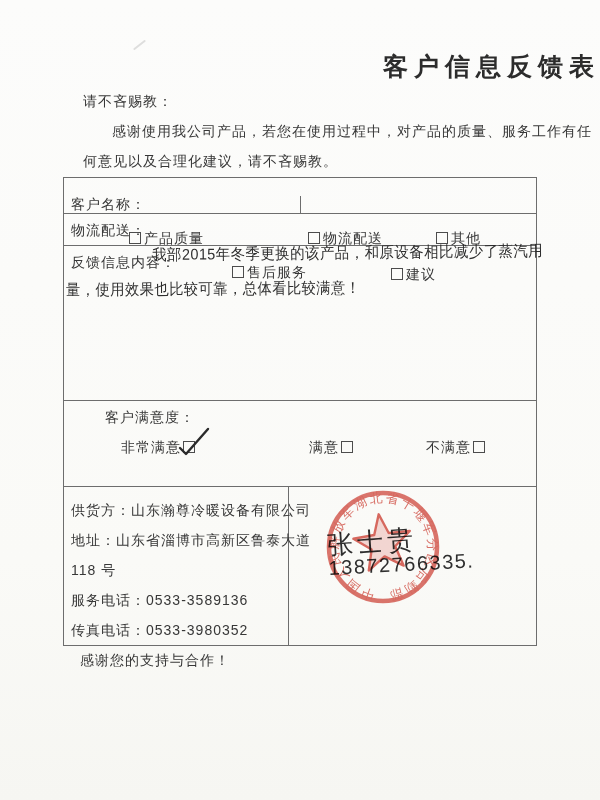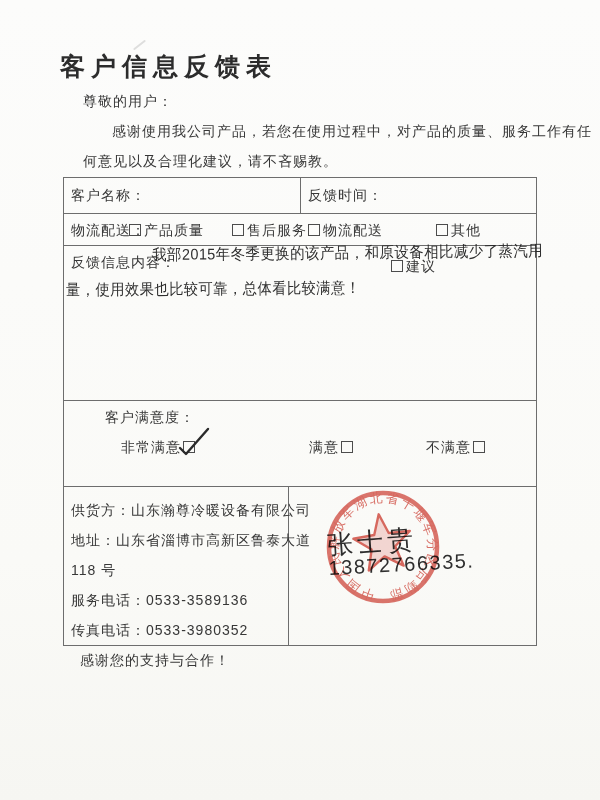--- a/index.html
+++ b/index.html
@@ -10,56 +10,56 @@
   }
   #paper{
     position:relative;width:600px;height:800px;overflow:hidden;
     background:linear-gradient(180deg,#fcfcfb 0%,#fafaf7 70%,#f6f6f2 100%);
     color:#343434;
   }
   .abs{position:absolute;}
   
   .print{color:#373737;font-size:14px;letter-spacing:1px;line-height:1.2;}
   #doc-title{
-    left:60px;top:50px;width:540px;text-align:left;
+    left:60px;top:50px;width:540px;text-align:right;
     font-size:25px;font-weight:bold;letter-spacing:6px;color:#2c2c2c;
   }
   #greeting{left:83px;top:93px;}
   #intro-1{left:112px;top:123px;}
   #intro-2{left:83px;top:153px;}
   #closing{left:80px;top:652px;}
   
   #form-table{
     left:63px;top:177px;width:474px;height:469px;
     border:1px solid #6d6d6d;box-sizing:border-box;
     display:flex;flex-direction:column;
   }
   .t-row{position:relative;box-sizing:border-box;border-bottom:1px solid #6d6d6d;}
-  #row-name{height:36px;display:flex;}
+  #row-name{height:36px;display:flex;align-items:flex-end;}
   #row-name .cell{display:flex;align-items:center;box-sizing:border-box;}
   #cell-customer{width:237px;border-right:1px solid #6d6d6d;padding-left:7px;}
   #cell-time{flex:1;padding-left:7px;}
   #row-type{height:33px;}
   #row-content{height:157px;}
   #row-satisfaction{height:87px;}
   #row-parties{flex:1;display:flex;border-bottom:none;}
   #cell-supplier{width:225px;border-right:1px solid #6d6d6d;box-sizing:border-box;padding:8px 0 0 7px;}
   #cell-supplier .line{line-height:30px;white-space:nowrap;}
   #cell-user{flex:1;position:relative;}
   
   .cb{
     display:inline-block;width:12px;height:12px;
     border:1.2px solid #4c4c4c;box-sizing:border-box;
     vertical-align:-1px;background:transparent;
   }
-  .type-opt{position:absolute;top:8px;white-space:nowrap;}
+  .type-opt{position:absolute;top:16px;white-space:nowrap;}
   .type-opt .cb{margin-right:3px;}
   #type-label{position:absolute;left:7px;top:8px;}
   #type-opt-0{left:65px;}
-  #type-opt-1{left:168px;}
+  #type-opt-1{left:168px;margin-top:34px;}
   #type-opt-2{left:244px;}
   #type-opt-3{left:327px;margin-top:36px;}
   #type-opt-4{left:372px;}
   #content-label{position:absolute;left:7px;top:8px;}
   #satisfaction-label{position:absolute;left:7px;top:8px;margin-left:34px;}
   .sat-opt{position:absolute;top:38px;white-space:nowrap;}
   .sat-opt .cb{margin-left:2px;}
   #sat-opt-0{left:57px;}
   #sat-opt-1{left:222px;margin-left:23px;}
   #sat-opt-2{left:362px;}
@@ -101,32 +101,29 @@
 </style>
 </head>
 <body>
 
 <div id="paper">
 
   <div id="scan-artifact" class="abs"></div>
 
   <div id="doc-title" class="abs">客户信息反馈表</div>
 
-  <div id="greeting" class="abs print">尊敬的用户：</div>
+  <div id="greeting" class="abs print">请不吝赐教：</div>
   <div id="intro-1" class="abs print">感谢使用我公司产品，若您在使用过程中，对产品的质量、服务工作有任</div>
   <div id="intro-2" class="abs print">何意见以及合理化建议，请不吝赐教。</div>
 
   <div id="form-table" class="abs print">
 
     <div id="row-name" class="t-row">
       <div id="cell-customer" class="cell">
         <span>客户名称：</span>
-      </div>
-      <div id="cell-time" class="cell">
-        <span>反馈时间：</span>
       </div>
     </div>
 
     <div id="row-type" class="t-row">
       <span id="type-label">物流配送：</span>
       <span id="type-opt-0" class="type-opt"><span class="cb"></span><span>产品质量</span></span>
       <span id="type-opt-1" class="type-opt"><span class="cb"></span><span>售后服务</span></span>
       <span id="type-opt-2" class="type-opt"><span class="cb"></span><span>物流配送</span></span>
       <span id="type-opt-3" class="type-opt"><span class="cb"></span><span>建议</span></span>
       <span id="type-opt-4" class="type-opt"><span class="cb"></span><span>其他</span></span>

